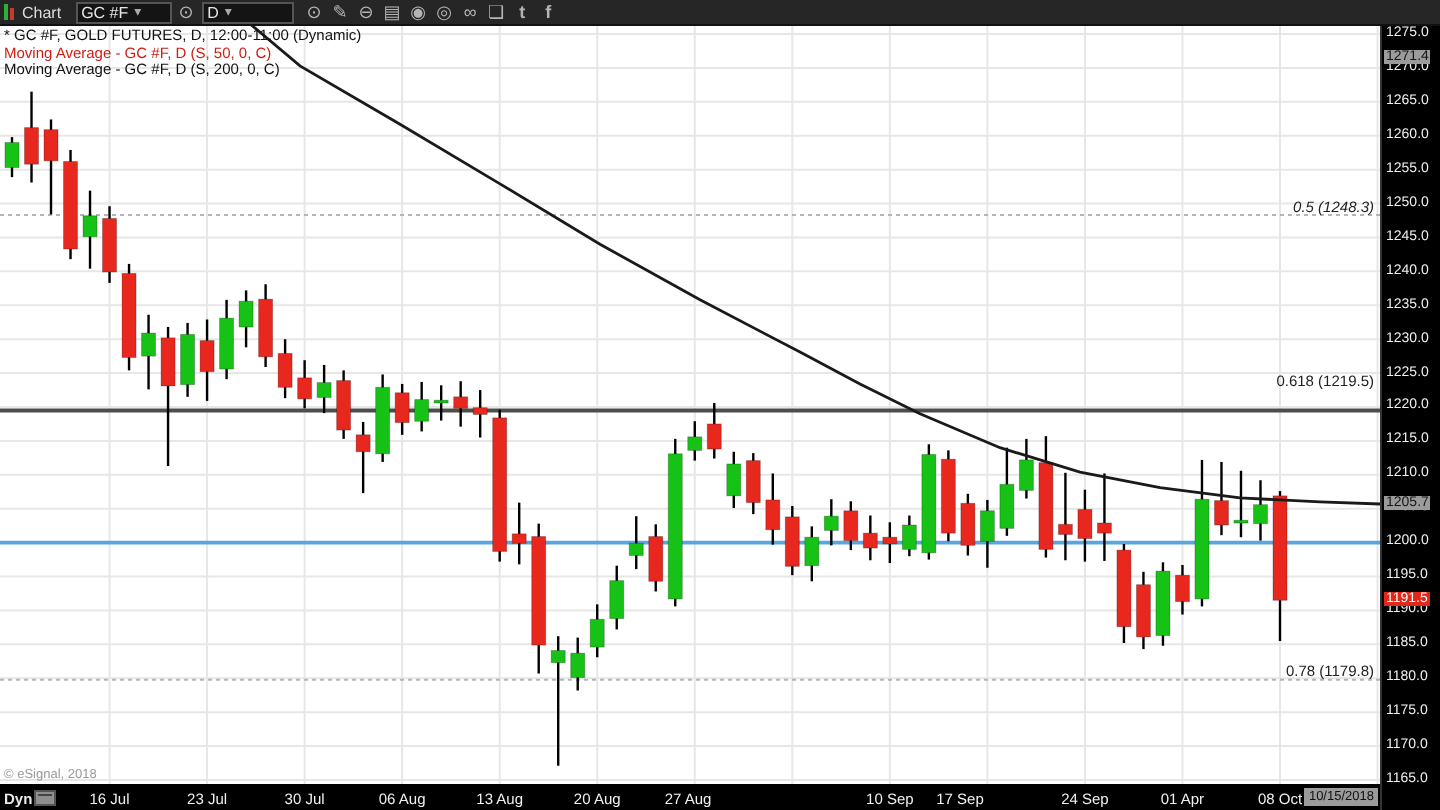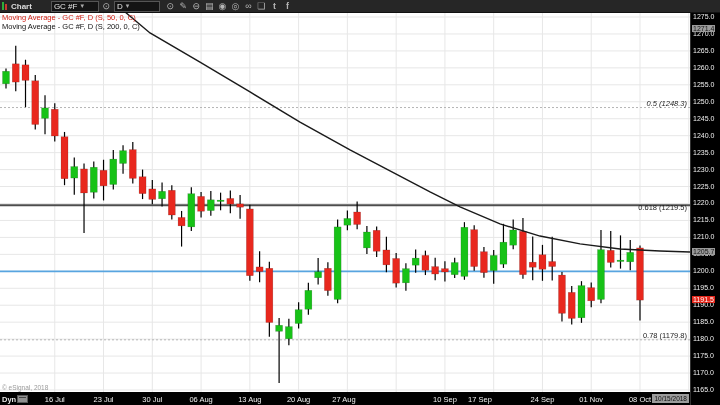--- a/index.html
+++ b/index.html
@@ -5,21 +5,21 @@
   html,body{margin:0;padding:0;background:#000;}
   #app{position:relative;width:720px;height:405px;background:#000;overflow:hidden;
        font-family:"Liberation Sans",sans-serif;-webkit-font-smoothing:antialiased;}
   
   #titlebar{position:absolute;left:0;top:0;width:720px;height:13px;background:#262626;
             border-bottom:1px solid #111;display:flex;align-items:center;gap:3px;padding-left:2px;box-sizing:border-box;}
   .logo{display:flex;gap:1px;align-items:flex-end;margin-right:1px;}
   .logo i{display:block;width:2px;}
   .logo .g{height:8px;background:#2fae3a;}
   .logo .r{height:6px;background:#c93a2e;}
-  #titlebar .win-label{color:#ddd;font-size:8px;font-weight:bold;margin-right:16px;text-align:right;}
+  #titlebar .win-label{color:#ddd;font-size:8px;font-weight:normal;margin-right:4px;text-align:right;}
   .combo{display:flex;align-items:center;justify-content:flex-start;background:#141414;
          border:1px solid #555;color:#e6e6e6;font-size:8px;height:9px;padding:0 2px;box-sizing:content-box;}
   .combo .caret{color:#aaa;font-size:7px;margin-left:3px;}
   #symbol-combo{width:42px;}
   #interval-combo{width:40px;}
   .tb-icon{color:#b5b5b5;font-size:9px;line-height:9px;width:9px;text-align:center;}
   .tb-icon.social{font-weight:bold;font-size:9px;}
   #icon-row{display:flex;gap:4px;margin-left:3px;align-items:center;}
   
   #plot{position:absolute;left:0;top:13px;width:690px;height:379px;background:#fff;}
@@ -253,26 +253,27 @@
         <line x1="630.2461538461539" y1="227.12121999999982" x2="630.2461538461539" y2="257.30023000000017" stroke="#000000" stroke-width="1.2"></line>
         <rect x="626.7461538461539" y="239.3284600000003" width="7" height="9.494519999999852" fill="#17c217" stroke="rgba(0,0,0,0.25)" stroke-width="0.5"></rect>
         <line x1="640" y1="232.5466600000003" x2="640" y2="307.48555" stroke="#000000" stroke-width="1.2"></line>
         <rect x="636.5" y="234.92028999999968" width="7" height="52.219860000000324" fill="#e8281e" stroke="rgba(0,0,0,0.25)" stroke-width="0.5"></rect>
         <clipPath id="pc">
           <rect x="0" y="0" width="690" height="379"></rect>
         </clipPath>
         <polyline points="125,-1.0863499999999995 150,19.937230000000156 200,49.098969999999845 250,78.93888999999969 300,109.11789999999999 350,136.92328000000015 400,163.0332100000003 430,178.97043999999968 460,193.8904 500,210.8449 540,223.05213999999967 580,230.8512100000003 620,235.9375600000003 660,237.97209999999998 690,238.98936999999984" fill="none" stroke="#1a1a1a" stroke-width="1.4" clip-path="url(#pc)"></polyline>
       </svg>
     <div id="legend">
+      <div class="l1">* GC #F, GOLD FUTURES, D, 12:00-11:00 (Dynamic)</div>
       <div class="l2">Moving Average - GC #F, D (S, 50, 0, C)</div>
       <div class="l3">Moving Average - GC #F, D (S, 200, 0, C)</div>
     </div>
     <div id="fib-labels">
         <div class="fib-label" style="top: 85.537px; font-style: italic;">0.5 (1248.3)</div>
-        <div class="fib-label" style="top: 190px;">0.618 (1219.5)</div>
+        <div class="fib-label" style="top: 173px;">0.618 (1219.5)</div>
         <div class="fib-label" style="top: 317.814px;">0.78 (1179.8)</div>
       </div>
     <div id="copyright">© eSignal, 2018</div>
   </div>
 
   <div id="price-axis">
       <div class="pa-label" style="top: 0px;">1275.0</div>
       <div class="pa-label" style="top: 16.9545px;">1270.0</div>
       <div class="pa-label" style="top: 33.909px;">1265.0</div>
       <div class="pa-label" style="top: 50.8635px;">1260.0</div>
@@ -308,17 +309,17 @@
       <div class="ta-label" style="left: 103.538px;">23 Jul</div>
       <div class="ta-label" style="left: 152.308px;">30 Jul</div>
       <div class="ta-label" style="left: 201.077px;">06 Aug</div>
       <div class="ta-label" style="left: 249.846px;">13 Aug</div>
       <div class="ta-label" style="left: 298.615px;">20 Aug</div>
       <div class="ta-label" style="left: 344px;">27 Aug</div>
       <div class="ta-label" style="left: 396.154px; margin-top: 16px;">03 Sep</div>
       <div class="ta-label" style="left: 444.923px;">10 Sep</div>
       <div class="ta-label" style="left: 480px;">17 Sep</div>
       <div class="ta-label" style="left: 542.462px;">24 Sep</div>
-      <div class="ta-label" style="left: 591.231px;">01 Nov</div>
+      <div class="ta-label" style="left: 591.231px;">01 Apr</div>
       <div class="ta-label" style="left: 640px;">08 Oct</div>
     </div>
 
 </div>
 
 </body></html>

